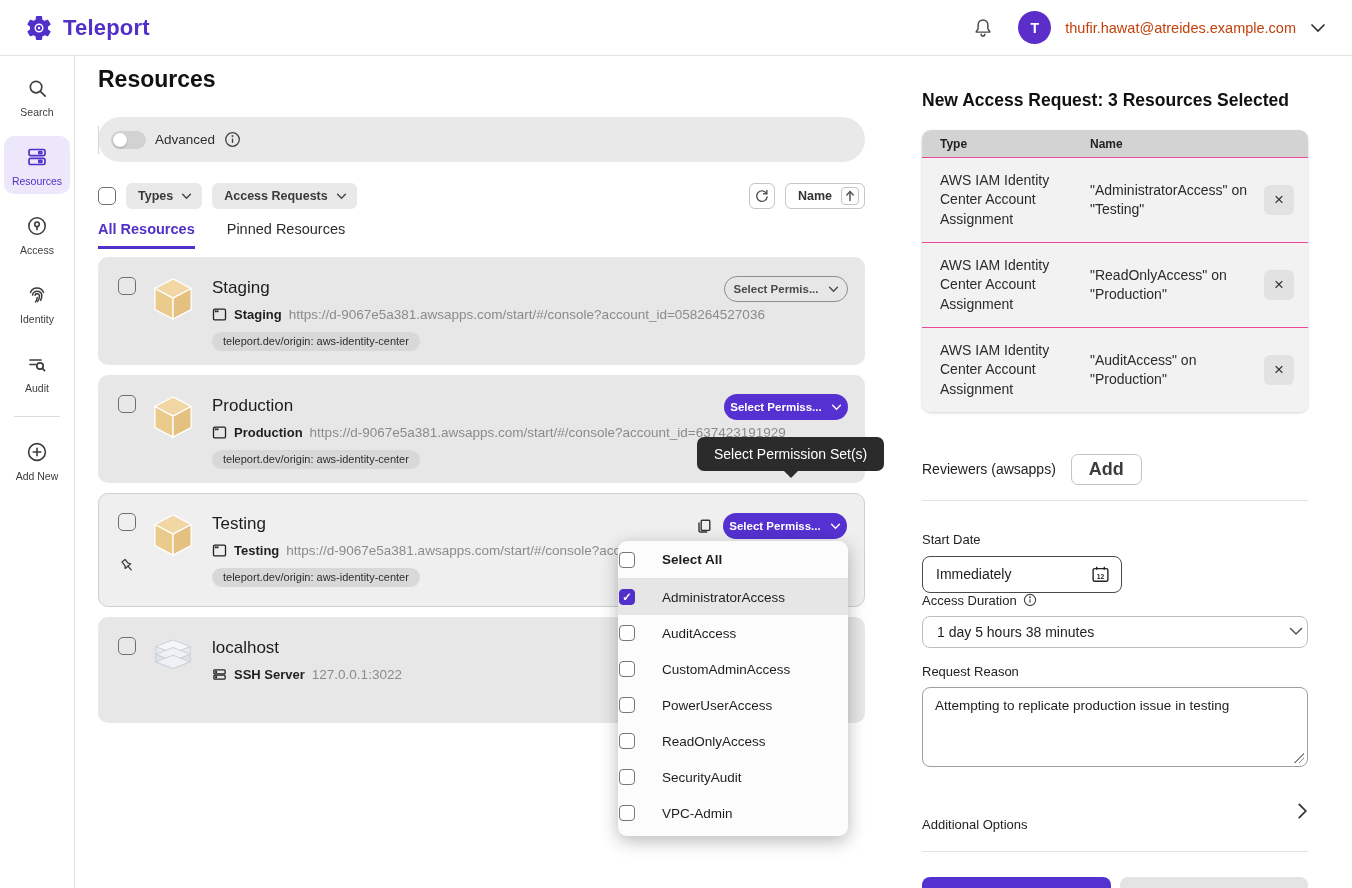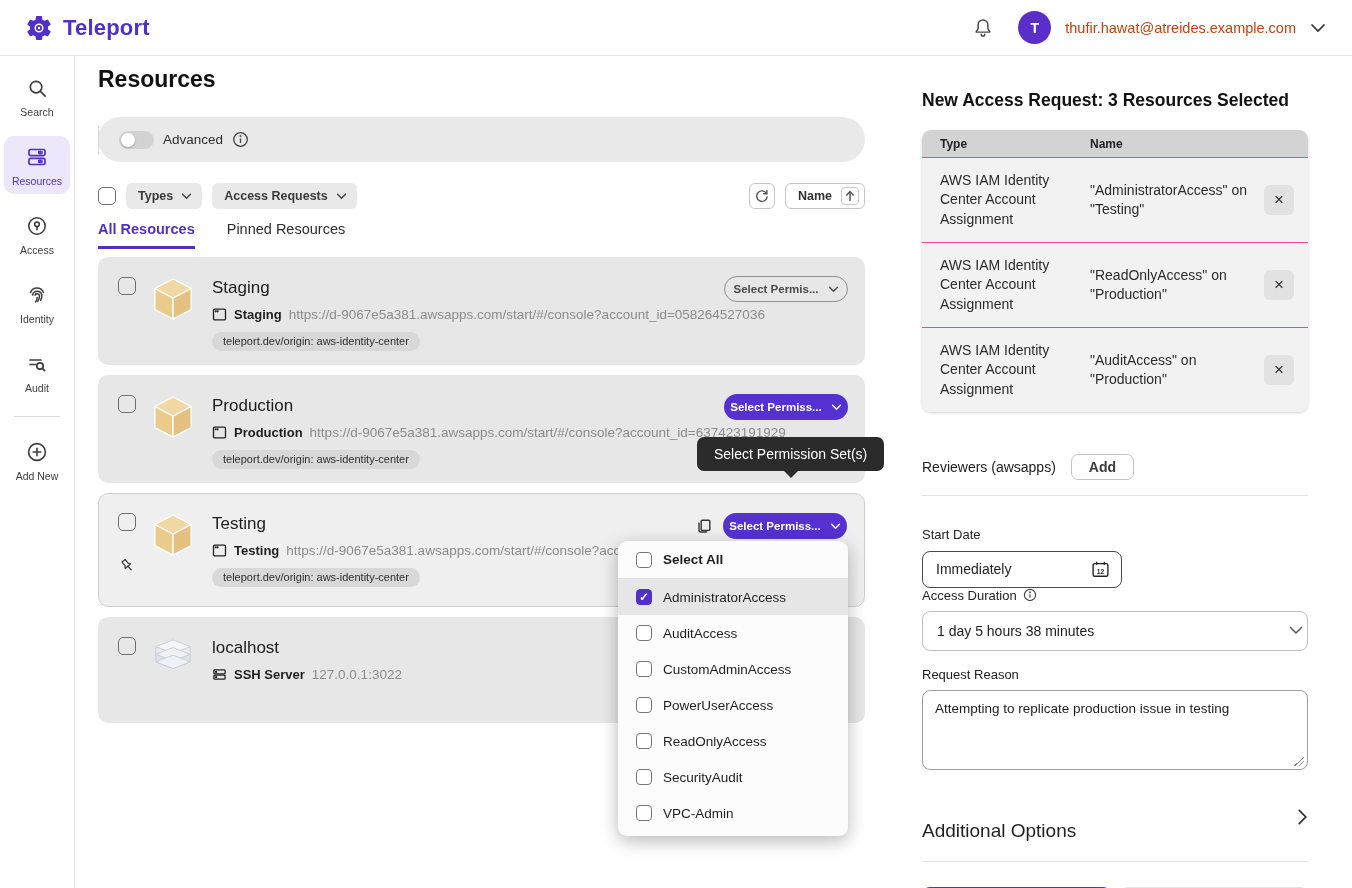--- a/index.html
+++ b/index.html
@@ -34,21 +34,21 @@
   .side-divider { width:46px; border-top:1px solid #DCDCDC; margin:4px 0 14px; }
 
   
   .page-title { position:absolute; left:98px; top:66px; font-size:23px; font-weight:bold; color:#111; }
 
   .search-bar { position:absolute; left:98px; top:117px; width:767px; height:45px;
     background:#E9E9E9; border-radius:24px; display:flex; align-items:center; z-index:5; }
   .search-input { flex:1; height:100%; background:transparent; border:none; outline:none;
     font-family:"Liberation Sans",sans-serif; font-size:15px; color:#333; padding:0 16px 0 32px; }
   .search-input::placeholder { color:#6F6F6F; }
-  .advanced-box { display:flex; align-items:center; gap:9px; height:28px; padding:0 20px;
+  .advanced-box { display:flex; align-items:center; gap:9px; height:28px; padding:0 12px;
     border-left:1px solid #D7D7D7; }
   .toggle { width:35px; height:18px; border-radius:9px; background:#D2D2D2; position:relative; cursor:pointer; }
   .toggle .knob { position:absolute; left:2px; top:2px; width:14px; height:14px; border-radius:50%;
     background:#fff; box-shadow:0 1px 2px rgba(0,0,0,.25); }
   .advanced-lbl { font-size:13.5px; color:#2e2e2e; }
 
   .filter-row { position:absolute; left:98px; top:183px; width:767px; height:26px;
     display:flex; align-items:center; gap:10px; z-index:5; }
   .cbx { width:18px; height:18px; border:1.5px solid #6E6E6E; border-radius:5px; background:transparent; cursor:pointer; flex:none; }
   .chip-btn { height:26px; padding:0 10px 0 12px; background:#E9E9E9; border-radius:6px; border:none;
@@ -88,21 +88,21 @@
   .copy-btn { position:absolute; top:24px; right:152px; cursor:pointer; }
 
   
   .tooltip { position:absolute; left:697px; top:437px; height:34px; padding:0 17px; background:#2B2B2B;
     color:#fff; font-size:14px; border-radius:7px; display:flex; align-items:center; z-index:55; }
   .tooltip:after { content:""; position:absolute; bottom:-7px; left:50%; transform:translateX(-50%);
     border:8px solid transparent; border-top:8px solid #2B2B2B; border-bottom:0; }
 
   .perm-dropdown { position:absolute; left:618px; top:541px; width:230px; background:#FCFCFC;
     border-radius:9px; box-shadow:0 5px 18px rgba(0,0,0,.28); z-index:50; padding-bottom:5px; overflow:hidden; }
-  .perm-item { height:36px; display:flex; align-items:center; gap:11px; padding:0 18px; font-size:13.5px; color:#1e1e1e; cursor:pointer; }
+  .perm-item { height:36px; display:flex; align-items:center; gap:27px; padding:0 1px; font-size:13.5px; color:#1e1e1e; cursor:pointer; }
   .perm-item.hdr { font-weight:bold; border-bottom:1px solid #E2E2E2; height:38px; }
   .perm-item.hl { background:#E6E6E6; }
   .perm-cbx { width:16px; height:16px; border:1.5px solid #767676; border-radius:4px; background:#fff; flex:none;
     display:flex; align-items:center; justify-content:center; }
   .perm-cbx.checked { background:#512FC9; border-color:#512FC9; color:#fff; font-size:11.5px; font-weight:bold; }
 
   
   .panel { position:absolute; left:922px; top:90px; width:386px; z-index:10; }
   .panel-title { font-size:17.5px; font-weight:bold; color:#111; }
   .req-table { margin-top:19px; border-radius:9px; overflow:hidden; box-shadow:0 1px 3px rgba(0,0,0,.18); }
@@ -111,38 +111,38 @@
   .col-name { flex:1; }
   .req-row { display:flex; align-items:center; background:#F2F2F2; padding:13px 0; border-top:1px solid #ec4899; }
   .req-row:first-of-type { border-top:none; }
   .cell-type { width:168px; padding-left:18px; font-size:14px; line-height:1.38; color:#2b2b2b; }
   .cell-name { flex:1; font-size:14px; line-height:1.38; color:#2b2b2b; padding-right:6px; }
   .x-btn { width:30px; height:30px; margin-right:14px; background:#E2E2E2; border:none; border-radius:6px;
     font-size:17px; color:#333; cursor:pointer; display:flex; align-items:center; justify-content:center; flex:none; font-family:inherit; }
   .reviewers-row { margin-top:42px; display:flex; align-items:center; gap:15px; }
   .reviewers-lbl { font-size:14px; color:#222; }
   .add-btn { background:#fff; border:1px solid #C4C4C4; border-radius:7px; padding:4px 17px;
-    font-family:inherit; font-size:14px; font-weight:bold; color:#3c3c3c; cursor:pointer; }
+    font-family:inherit; font-size:18px; font-weight:bold; color:#3c3c3c; cursor:pointer; }
   .hline { border:none; border-top:1px solid #E3E3E3; margin-top:15px; }
   .fld-lbl { font-size:13px; color:#222; display:flex; align-items:center; gap:6px; }
   .start-lbl { margin-top:31px; }
   .date-input { margin-top:9px; width:200px; height:37px; border:1.5px solid #4A4A4A; border-radius:8px;
     background:#fff; display:flex; align-items:center; justify-content:space-between; padding:0 11px 0 13px;
     font-size:14px; color:#222; cursor:pointer; }
   .dur-lbl { }
-  .dur-select { margin-top:8px; width:100%; height:40px; border:1px solid #BDBDBD; border-radius:8px;
+  .dur-select { margin-top:8px; width:100%; height:32px; border:1px solid #BDBDBD; border-radius:8px;
     background:#fff; display:flex; align-items:center; justify-content:space-between; padding:0 4px 0 14px;
     font-size:14px; color:#222; cursor:pointer; }
   .reason-lbl { margin-top:16px; }
   .reason-box { margin-top:8px; width:100%; height:80px; border:1px solid #9E9E9E; border-radius:8px;
     background:#fff; padding:10px 12px; font-size:13.5px; color:#1e1e1e; position:relative; cursor:text; }
   .resize-grip { position:absolute; right:3px; bottom:3px; width:10px; height:10px;
     background:linear-gradient(135deg, transparent 0 50%, #8a8a8a 50% 57%, transparent 57% 71%, #8a8a8a 71% 78%, transparent 78%); cursor:nwse-resize; }
   .addl-row { margin-top:23px; display:flex; align-items:center; justify-content:space-between; cursor:pointer; }
-  .addl-lbl { font-size:19px; color:#1f1f1f;margin-top:27px; }
+  .addl-lbl { font-size:13px; color:#1f1f1f;margin-top:27px; }
   .panel-btns { margin-top:25px; display:flex; gap:9px; }
   .submit-btn { flex:1; height:37px; background:#5531D1; border:none; border-radius:8px; color:#fff;
     font-family:inherit; font-size:14px; font-weight:bold; cursor:pointer; }
   .cancel-btn { flex:1; height:37px; background:#E4E4E4; border:none; border-radius:8px; color:#4A4A4A;
     font-family:inherit; font-size:14px; font-weight:bold; cursor:pointer; }
 </style>
 </head>
 <body>
 
 <header class="topbar">

